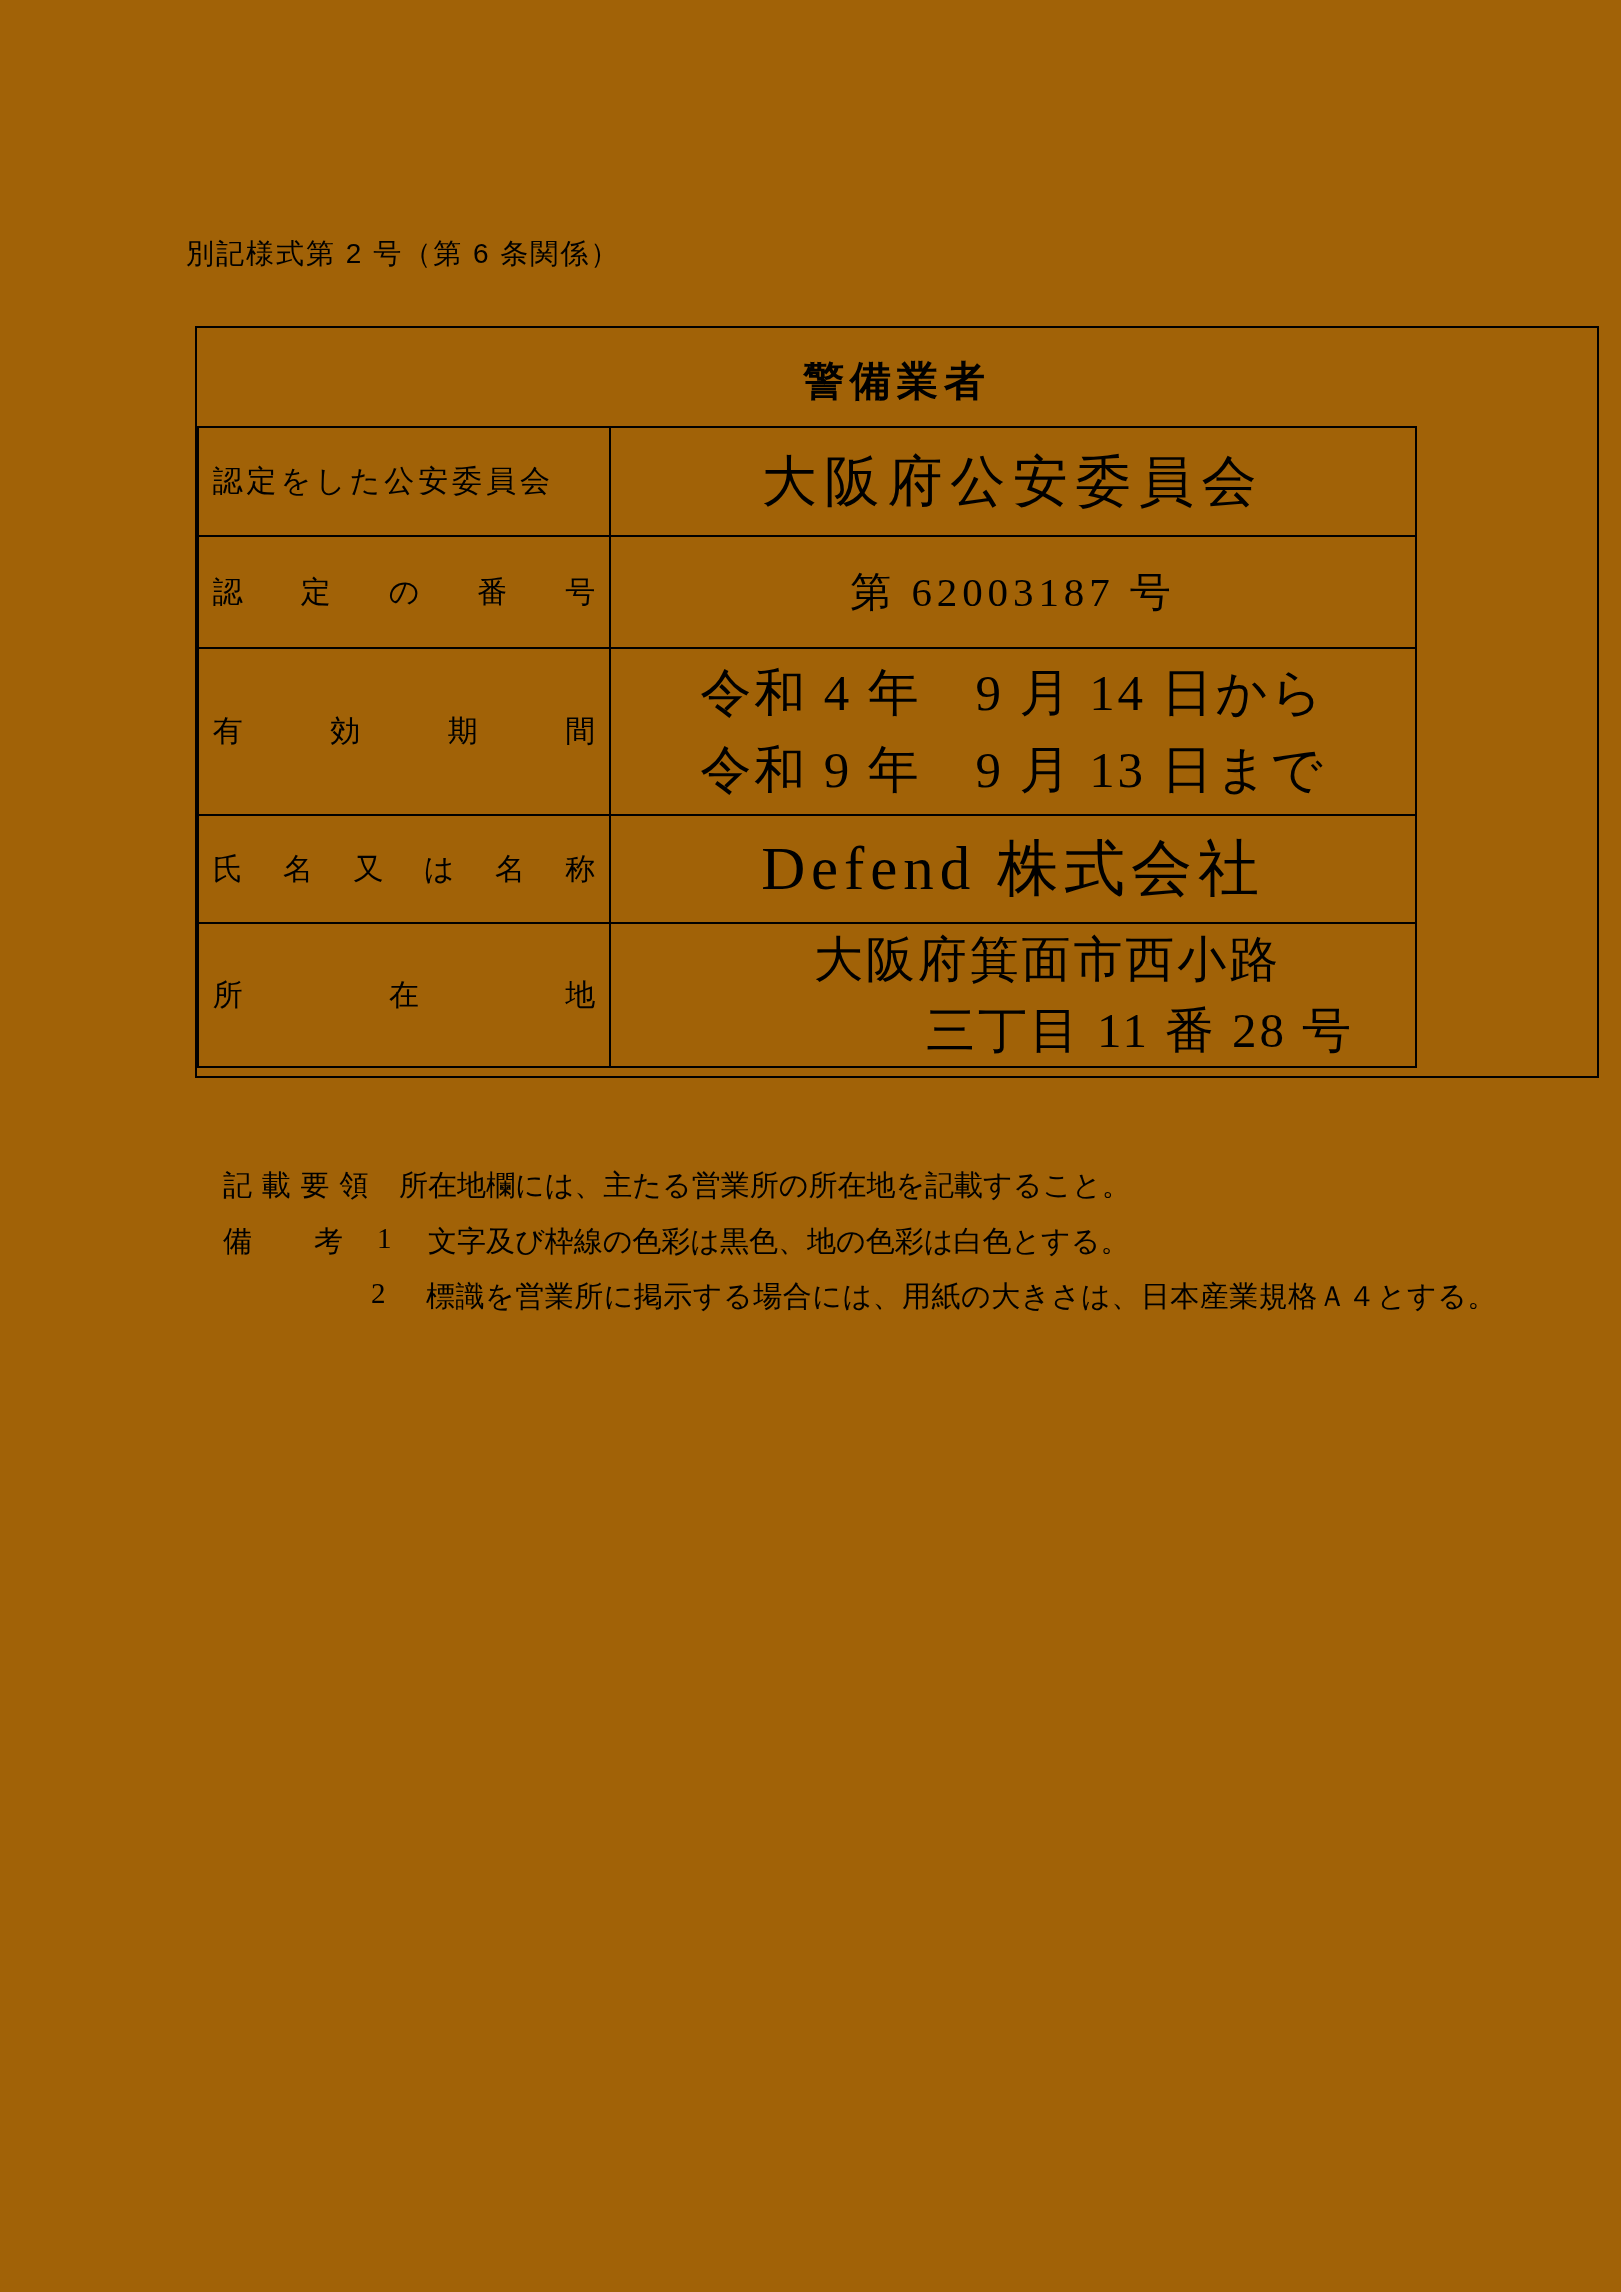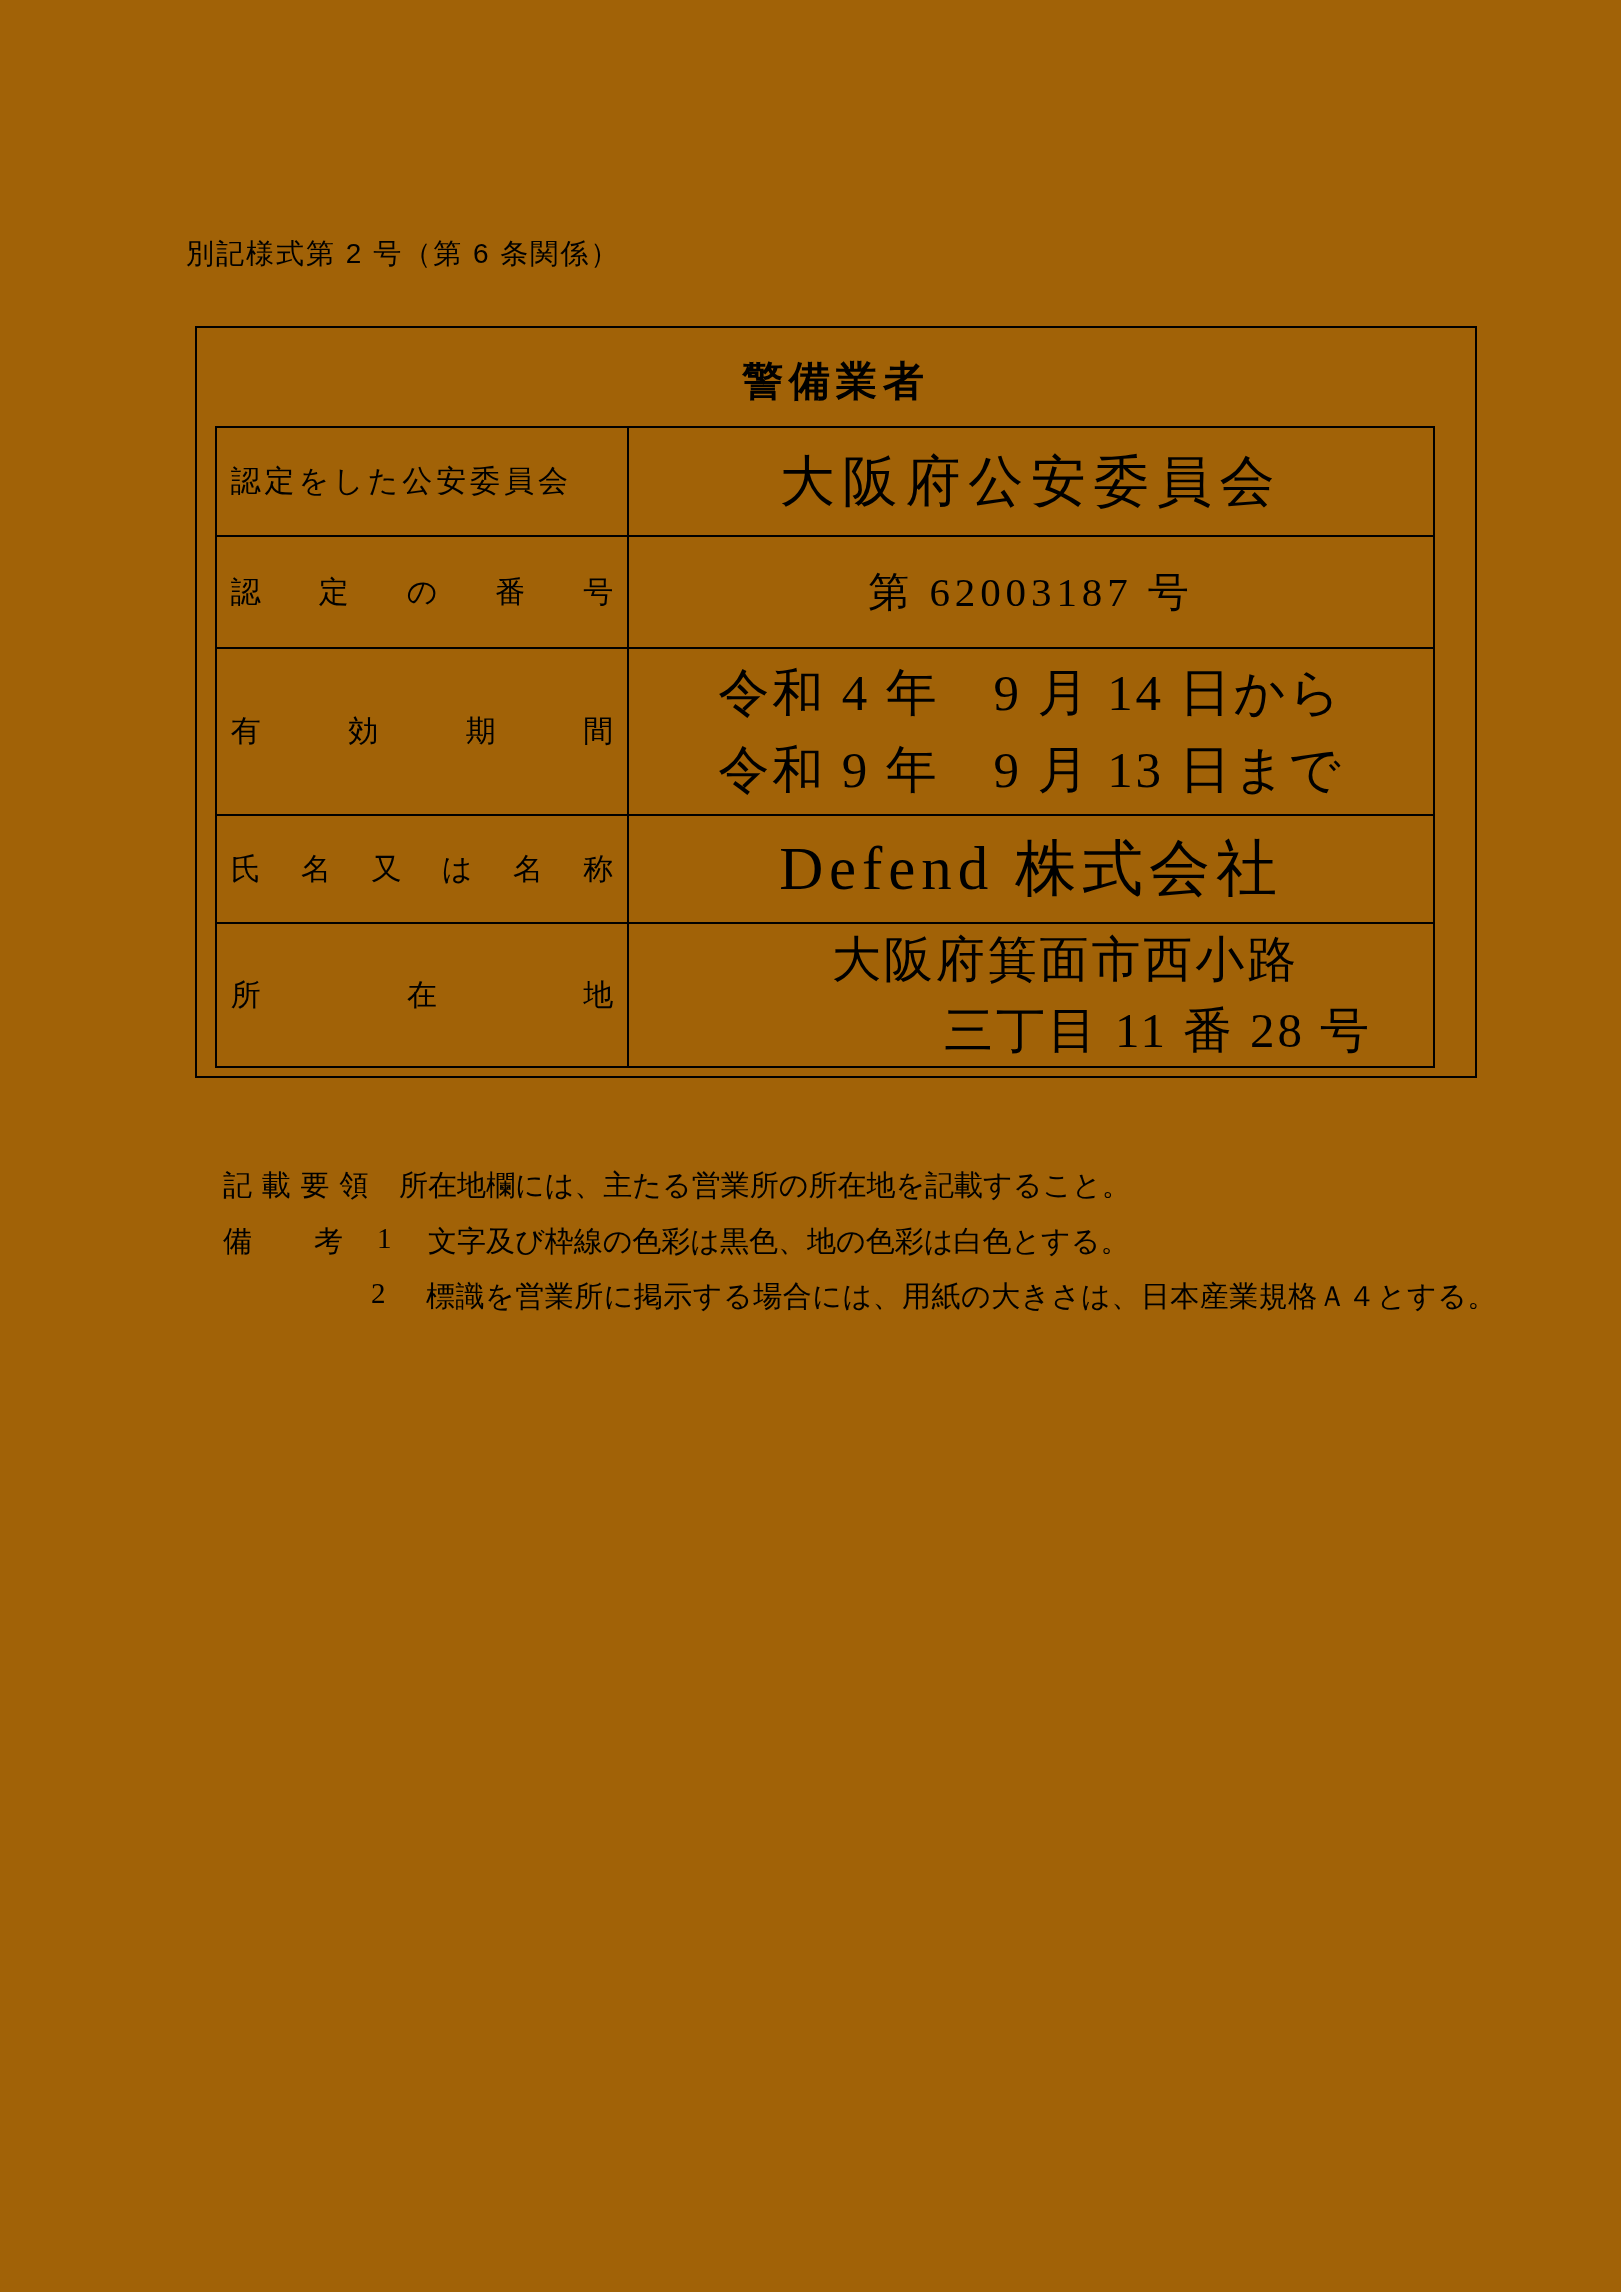--- a/index.html
+++ b/index.html
@@ -13,31 +13,31 @@
     overflow:hidden;
   }
   .form-number {
     position:absolute; left:186px; top:235px;
     font-family:"Liberation Sans", sans-serif;
     font-size:28px; letter-spacing:2px;
     white-space:nowrap;
   }
   .sign-box {
     position:absolute; left:195px; top:326px;
-    width:1282px; height:752px;
+    width:1404px; height:752px;
     border:2.9px solid #000;
   }
   .sign-title {
     position:absolute; left:0; top:25.5px; width:100%;
     text-align:center;
     font-family:"Liberation Sans", sans-serif;
     font-size:41px; font-weight:600; letter-spacing:5.9px;
   }
   table.sign-table {
-    position:absolute; left:18px; top:98px;
+    position:absolute; left:0; top:98px;
     border-collapse:collapse;
     table-layout:fixed;
   }
   table.sign-table td {
     border:2.9px solid #000;
     vertical-align:middle;
   }
   td.label-cell {
     width:412px;
     font-size:30px;

